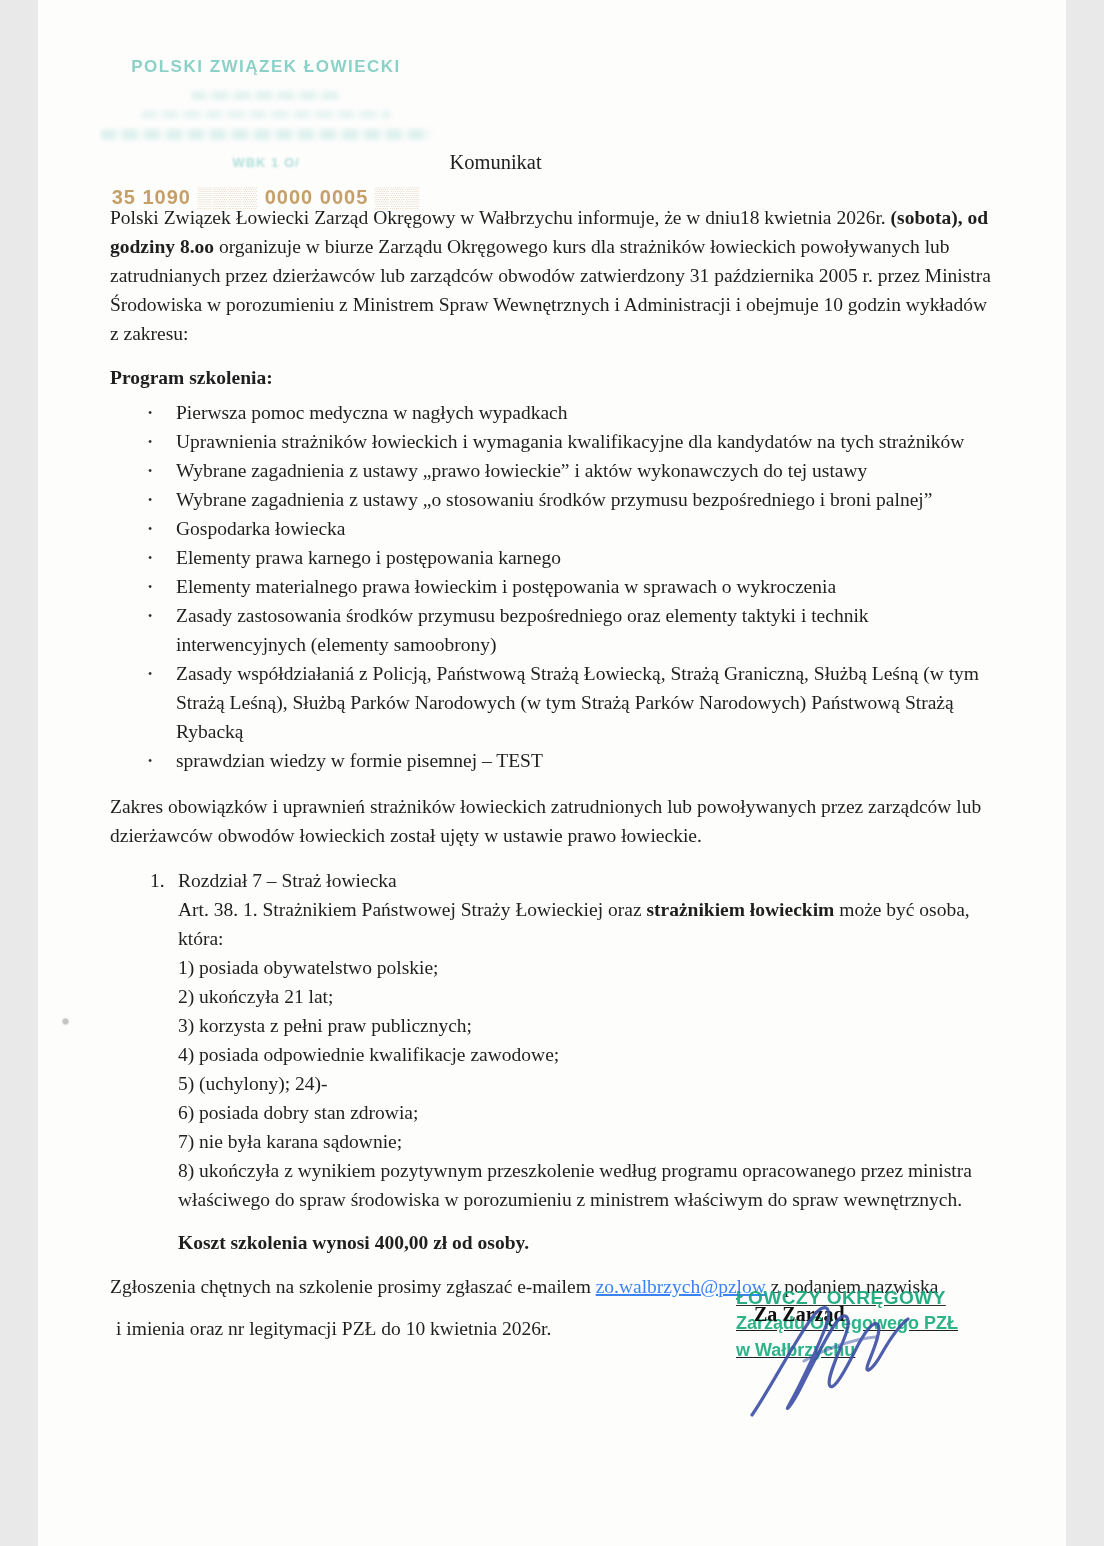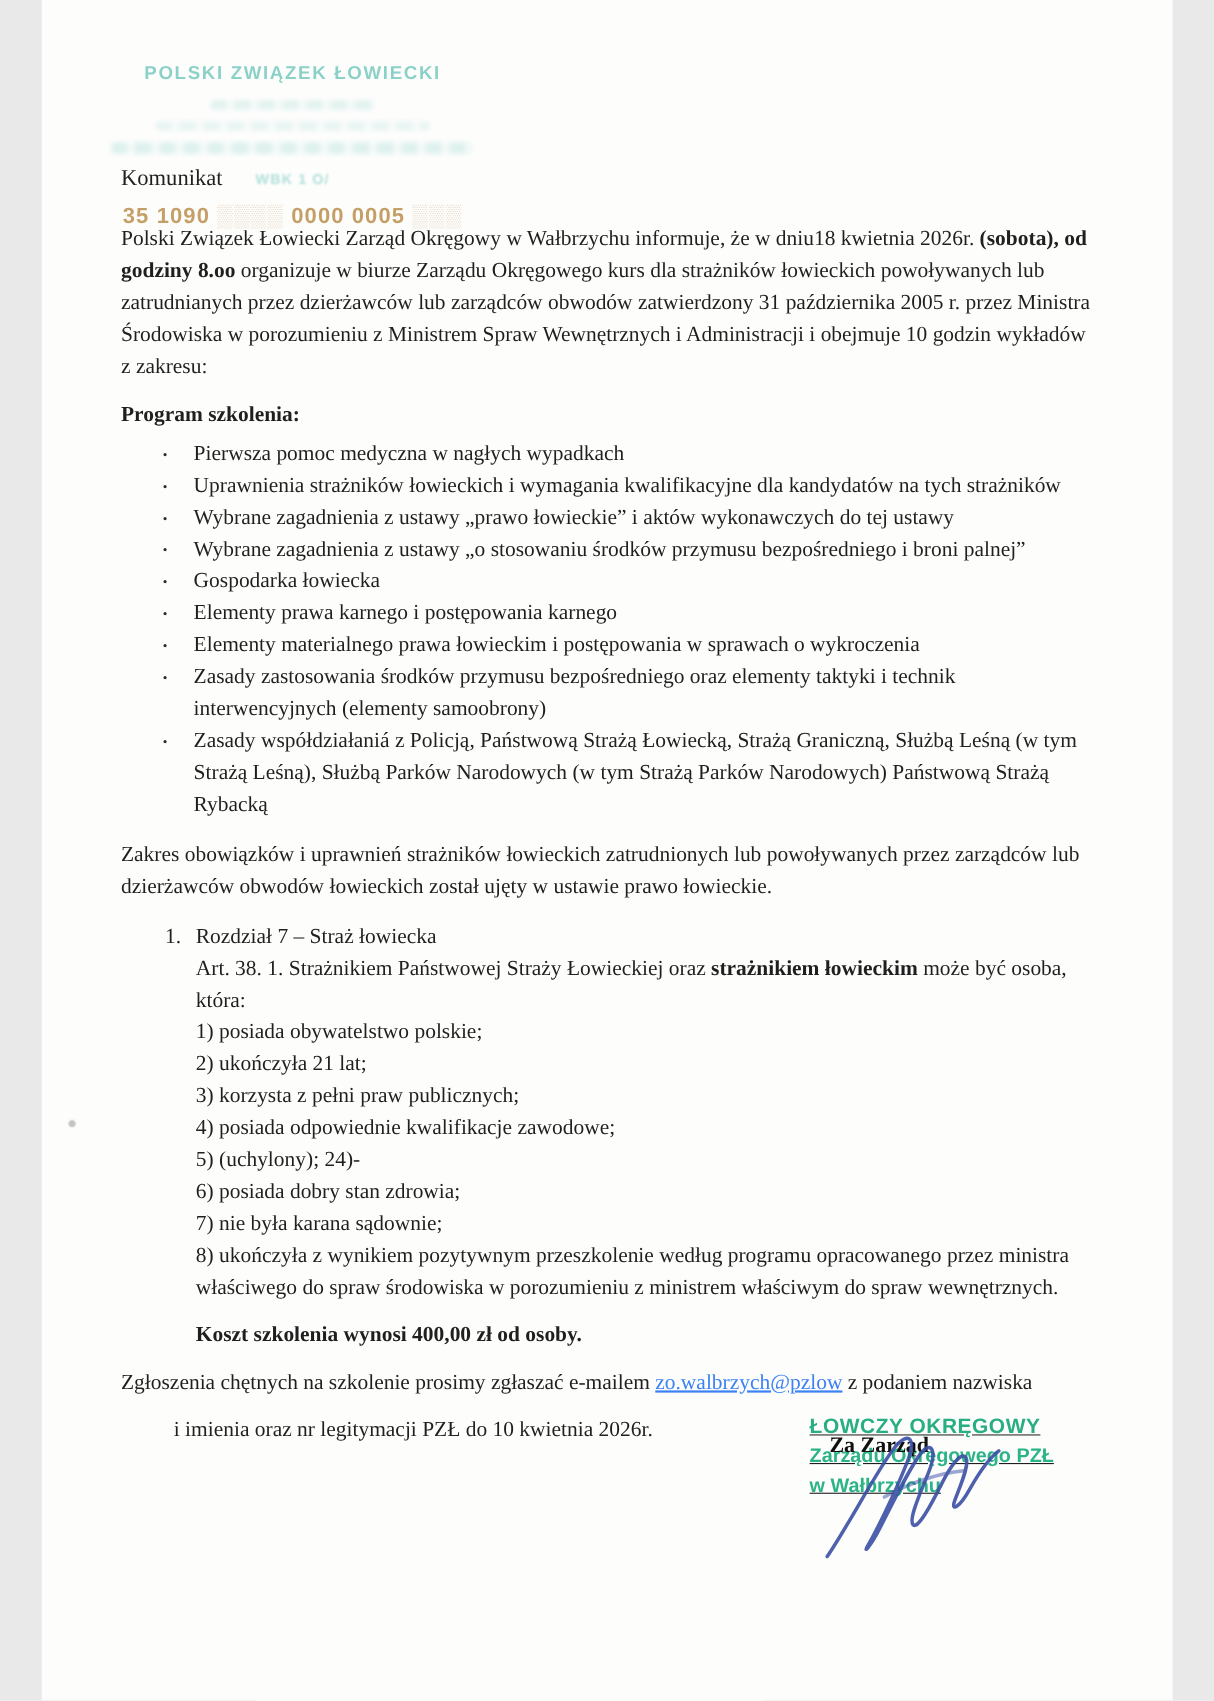--- a/index.html
+++ b/index.html
@@ -41,21 +41,21 @@
     opacity:.4;filter:blur(.9px);letter-spacing:1px;white-space:nowrap;
   }
   .stamp-acct{
     margin-top:6px;font-size:20px;font-weight:bold;color:#a16207;
     opacity:.6;filter:blur(.5px);letter-spacing:1px;white-space:nowrap;
   }
   .stamp-acct .gap{opacity:.35;}
 
   
   .doc-title{
-    text-align:left;
+    text-align:center;
     margin:0 115px 26px 0;
     font-size:20.5px;
   }
 
   
   .intro{margin-bottom:15px;text-align:left;}
 
   .program-heading{font-weight:bold;margin:14px 0 6px 0;}
 
   ul.program-list{
@@ -73,21 +73,21 @@
 
   
   .law{margin:16px 0 0 40px;}
   .law-row{display:flex;}
   .law-num{width:28px;flex:none;}
   .law-body{max-width:852px;}
 
   .koszt{font-weight:bold;margin:14px 0 0 68px;}
 
   .zgloszenia{margin-top:15px;}
-  .zgloszenia2{margin-top:13px;padding-left:6px;margin-left:42px;}
+  .zgloszenia2{margin-top:13px;padding-left:6px;}
   .email{
     font-weight:normal;color:#3b82f6;
     text-decoration:underline;
     text-decoration-thickness:1.8px;
     cursor:pointer;
   }
 
   
   .sig-block{
     position:absolute;left:698px;top:1283px;width:270px;height:140px;
@@ -143,20 +143,21 @@
 
   <li>Pierwsza pomoc medyczna w nagłych wypadkach</li>
       <li>Uprawnienia strażników łowieckich i wymagania kwalifikacyjne dla kandydatów na tych strażników</li>
       <li>Wybrane zagadnienia z ustawy „prawo łowieckie” i aktów wykonawczych do tej ustawy</li>
       <li>Wybrane zagadnienia z ustawy „o stosowaniu środków przymusu bezpośredniego i broni palnej”</li>
       <li>Gospodarka łowiecka</li>
       <li>Elementy prawa karnego i postępowania karnego</li>
       <li>Elementy materialnego prawa łowieckim i postępowania w sprawach o wykroczenia</li>
       <li>Zasady zastosowania środków przymusu bezpośredniego oraz elementy taktyki i technik interwencyjnych (elementy samoobrony)</li>
       <li>Zasady współdziałaniá z Policją, Państwową Strażą Łowiecką, Strażą Graniczną, Służbą Leśną (w tym Strażą Leśną), Służbą Parków Narodowych (w tym Strażą Parków Narodowych) Państwową Strażą Rybacką</li>
+      <li>sprawdzian wiedzy w formie pisemnej – TEST</li>
     </ul>
 
   <p class="zakres">Zakres obowiązków i uprawnień strażników łowieckich zatrudnionych lub powoływanych przez zarządców lub dzierżawców obwodów łowieckich został ujęty w ustawie prawo łowieckie.</p>
 
   <div class="law">
     <div class="law-row">
       <span class="law-num">1.</span>
       <div class="law-body">
         <div>Rozdział 7 – Straż łowiecka</div>
         <div>

